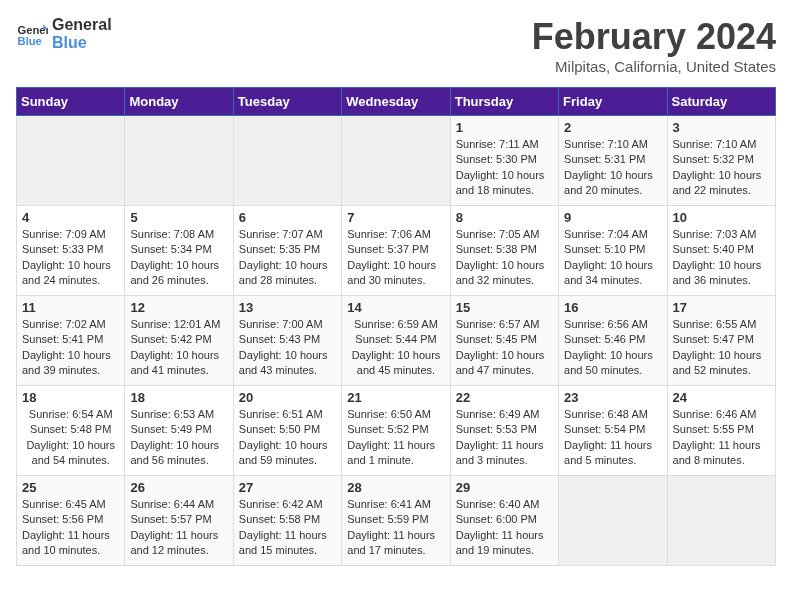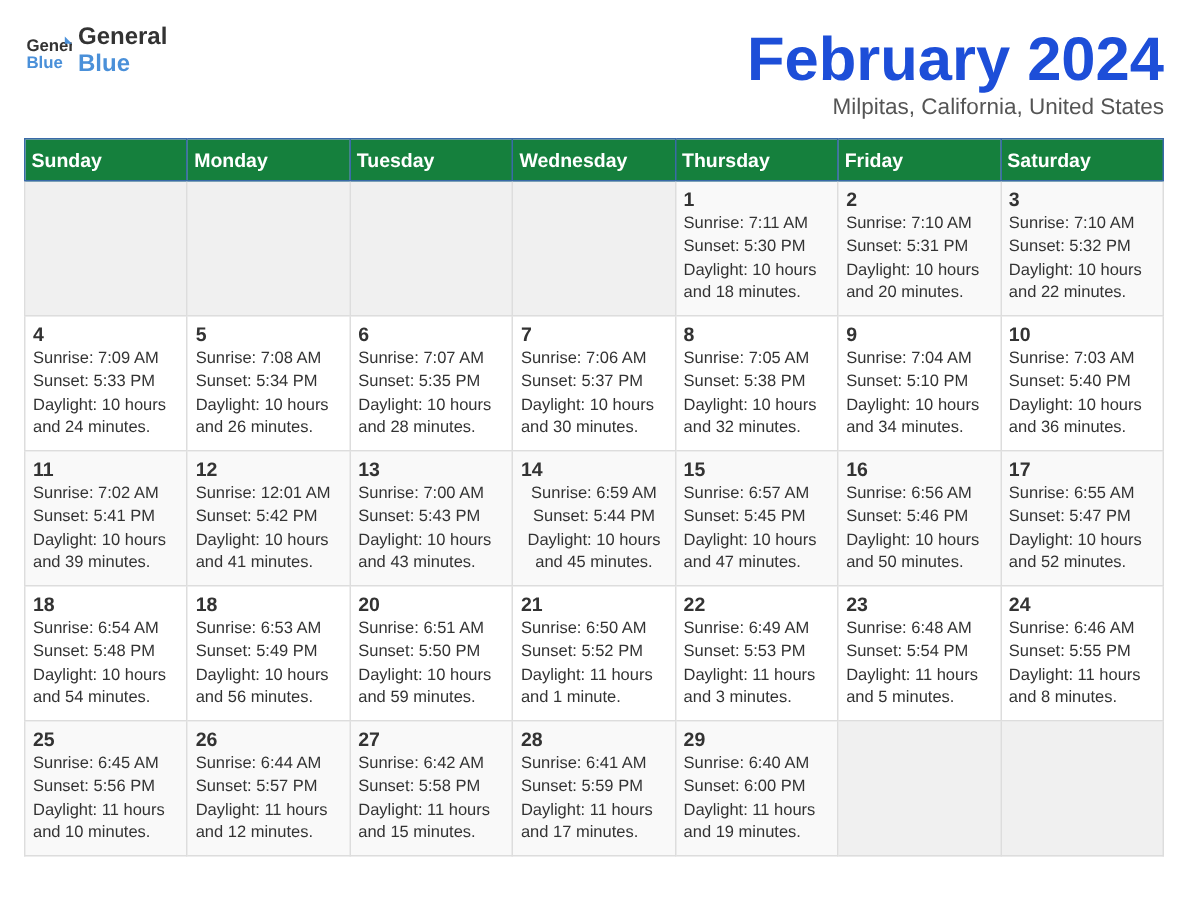--- a/index.html
+++ b/index.html
@@ -22,35 +22,35 @@
       gap: 4px;
     }
     .logo-icon {
       width: 32px;
       height: 32px;
     }
     .title-block {
       text-align: right;
     }
     .main-title {
-      font-size: 41px;
+      font-size: 36px;
       font-weight: bold;
-      color: #1d4ed8;
+      color: #404040;
     }
     .subtitle {
       font-size: 15px;
       color: #555;
     }
     table {
       width: 100%;
       border-collapse: collapse;
       table-layout: fixed;
     }
     thead tr th {
-      background-color: #15803d;
+      background-color: #4c1d95;
       color: #fff;
       font-size: 13px;
       font-weight: bold;
       padding: 6px 4px;
       text-align: left;
       border: 1px solid #3a6aa8;
     }
     tbody tr td {
       vertical-align: top;
       padding: 4px 5px;
@@ -236,21 +236,21 @@
           <span class="day-number">17</span>
           <div class="day-info" style="white-space: pre-line;">Sunrise: 6:55 AM
 Sunset: 5:47 PM
 Daylight: 10 hours
 and 52 minutes.</div>
         </td>
       </tr>
       <tr>
         <td>
           <span class="day-number">18</span>
-          <div class="day-info" style="white-space: pre-line;">Sunrise: 6:54 AM
+          <div class="day-info" style="white-space: pre-line; text-align: center;">Sunrise: 6:54 AM
 Sunset: 5:48 PM
 Daylight: 10 hours
 and 54 minutes.</div>
         </td>
         <td>
           <span class="day-number">18</span>
           <div class="day-info" style="white-space: pre-line;">Sunrise: 6:53 AM
 Sunset: 5:49 PM
 Daylight: 10 hours
 and 56 minutes.</div>

